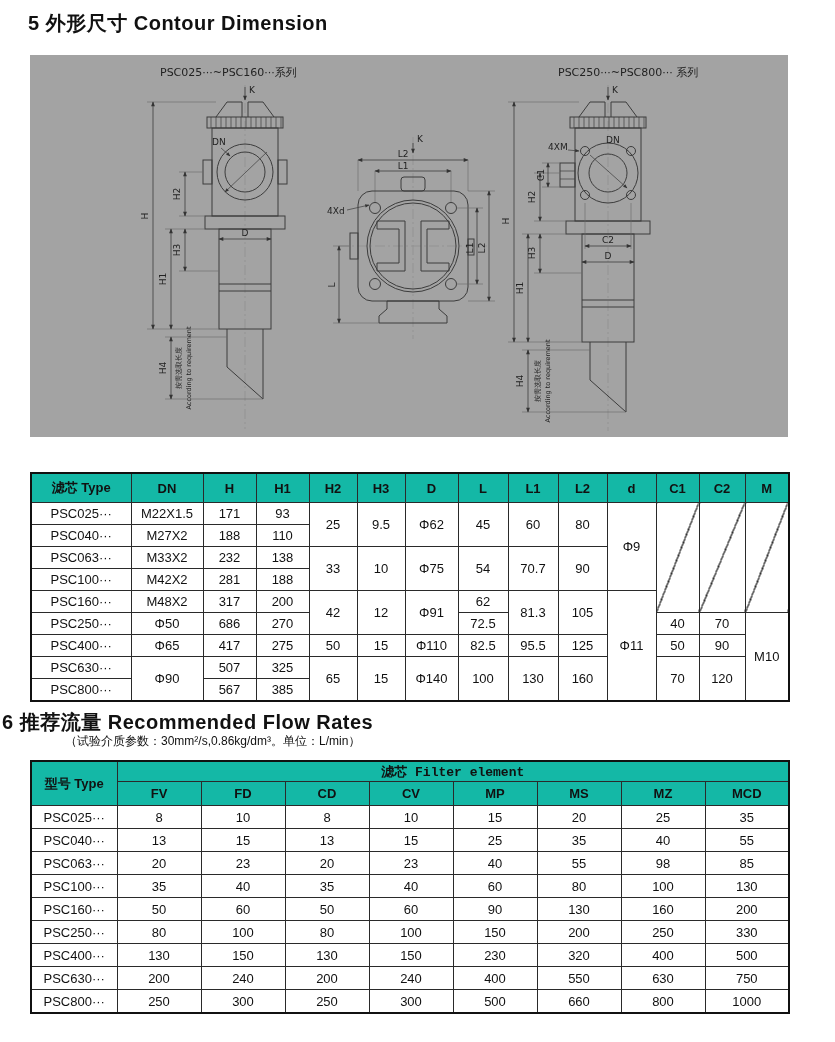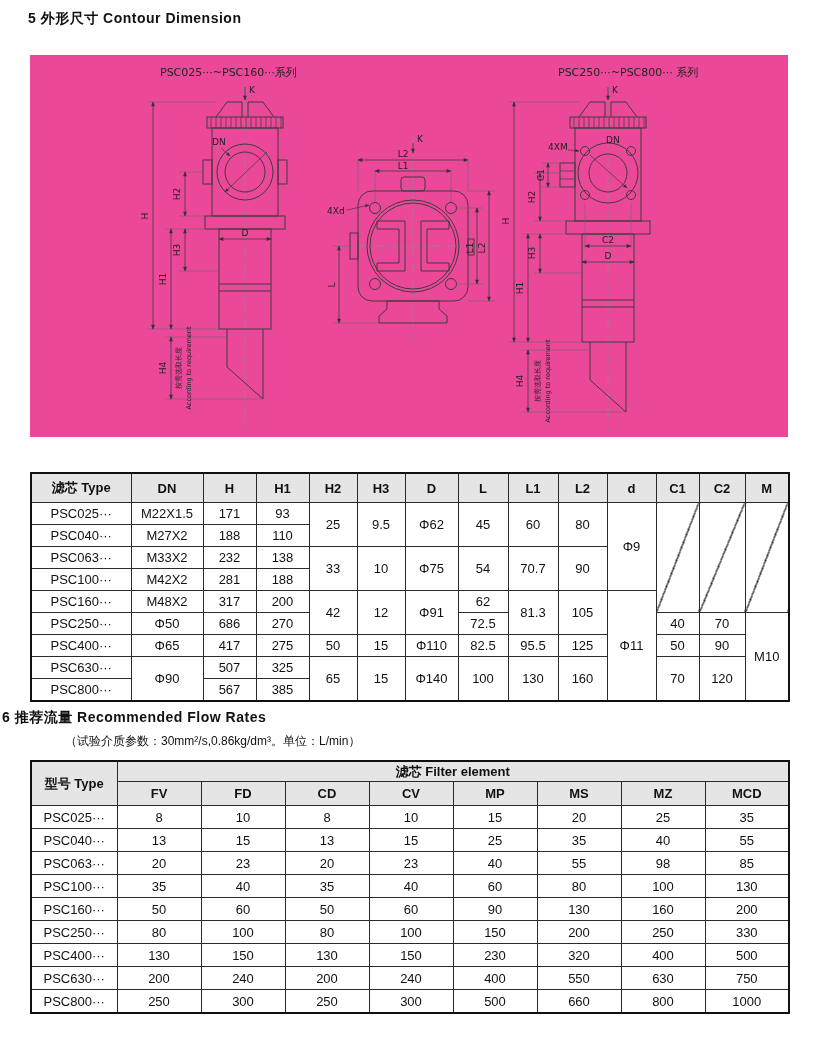--- a/index.html
+++ b/index.html
@@ -1,52 +1,52 @@
 <!DOCTYPE html>
 <html><head>
 <meta charset="utf-8">
 <style>
   html,body{margin:0;padding:0;}
   body{
     width:835px;height:1042px;position:relative;background:#fff;
     font-family:"Liberation Sans",sans-serif;color:#111;
   }
-  .sec-title{position:absolute;font-weight:bold;font-size:14px;letter-spacing:.5px;}
+  .sec-title{position:absolute;font-weight:bold;font-size:20px;letter-spacing:.5px;}
   #sec5-title{left:28px;top:10px;}
   #sec6-title{left:2px;top:709px;}
   #sec6-note{position:absolute;left:22px;top:733px;font-size:12px;margin-left:43px;}
 
   
-  #panel{position:absolute;left:30px;top:55px;width:758px;height:382px;background:#ec4899;text-decoration:underline;}
+  #panel{position:absolute;left:30px;top:55px;width:758px;height:382px;background:#a3a3a3;text-decoration:underline;}
   .series-label{position:absolute;font-family:"DejaVu Sans",sans-serif;font-size:11px;color:#222;white-space:nowrap;}
   #left-series{left:130px;top:10px;}
   #right-series{left:528px;top:10px;}
   .fig{position:absolute;}
   #fig-left{left:85px;top:26px;}
   #fig-mid{left:295px;top:78px;}
   #fig-right{left:468px;top:26px;}
   .ln{stroke:#3c3c3c;fill:none;stroke-width:1;}
   .thin{stroke:#3c3c3c;fill:none;stroke-width:.7;}
   .dim{stroke:#3c3c3c;fill:none;stroke-width:.8;}
   .ext{stroke:#6a6a6a;fill:none;stroke-width:.6;}
   .cl{stroke:#8d8d8d;fill:none;stroke-width:.7;stroke-dasharray:10 3 2 3;}
   .fig text{font-family:"DejaVu Sans",sans-serif;font-size:9px;fill:#222;}
   .fig text.sm{font-size:7px;}
   .fig text.xs{font-size:6.5px;}
 
   
   table{border-collapse:collapse;table-layout:fixed;position:absolute;background:#fff;}
   th,td{border:1px solid #2a2a2a;text-align:center;vertical-align:middle;padding:0;font-size:13px;overflow:hidden;}
   table{border:2px solid #111;}
-  th{background:#e5e5e5;font-weight:bold;}
+  th{background:#14b8a6;font-weight:bold;}
   #dim-table{left:30px;top:472px;width:758px;}
   #dim-table th{height:28px;}
   #dim-table td{height:21px;}
   #flow-table{left:30px;top:760px;width:758px;}
-  #flow-table th.grp{height:19px;}
+  #flow-table th.grp{height:19px;font-family:Liberation Mono, monospace;}
   #flow-table th{height:23px;}
   #flow-table td{height:22px;}
   .slash{background-image:linear-gradient(to bottom right,
       transparent calc(50% - .7px), #333 calc(50% - .7px),
       #333 calc(50% + .7px), transparent calc(50% + .7px));}
 </style>
 </head>
 <body>
 
 <div class="sec-title" id="sec5-title">5 外形尺寸 Contour Dimension</div>

